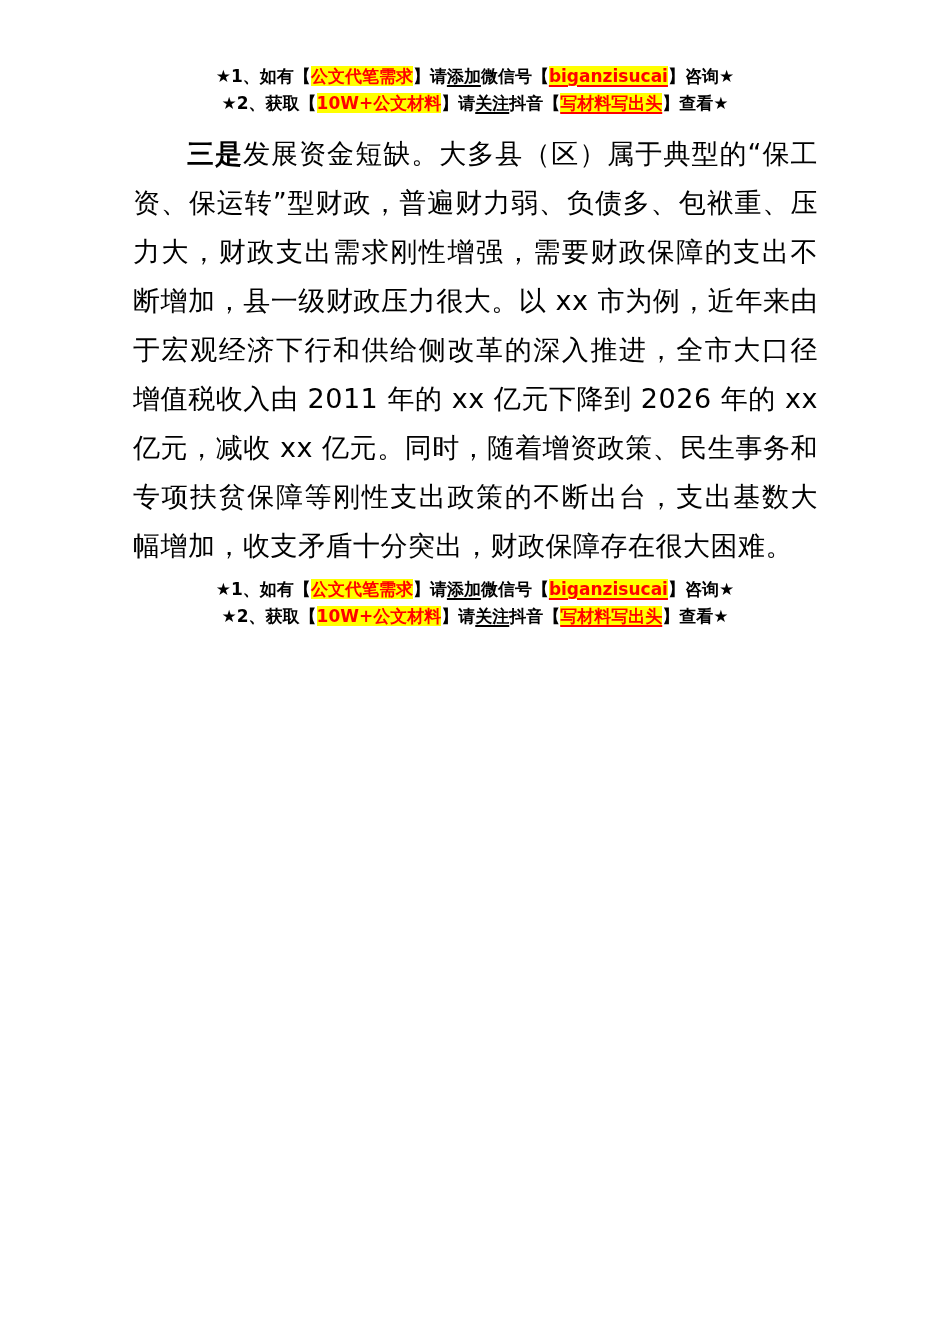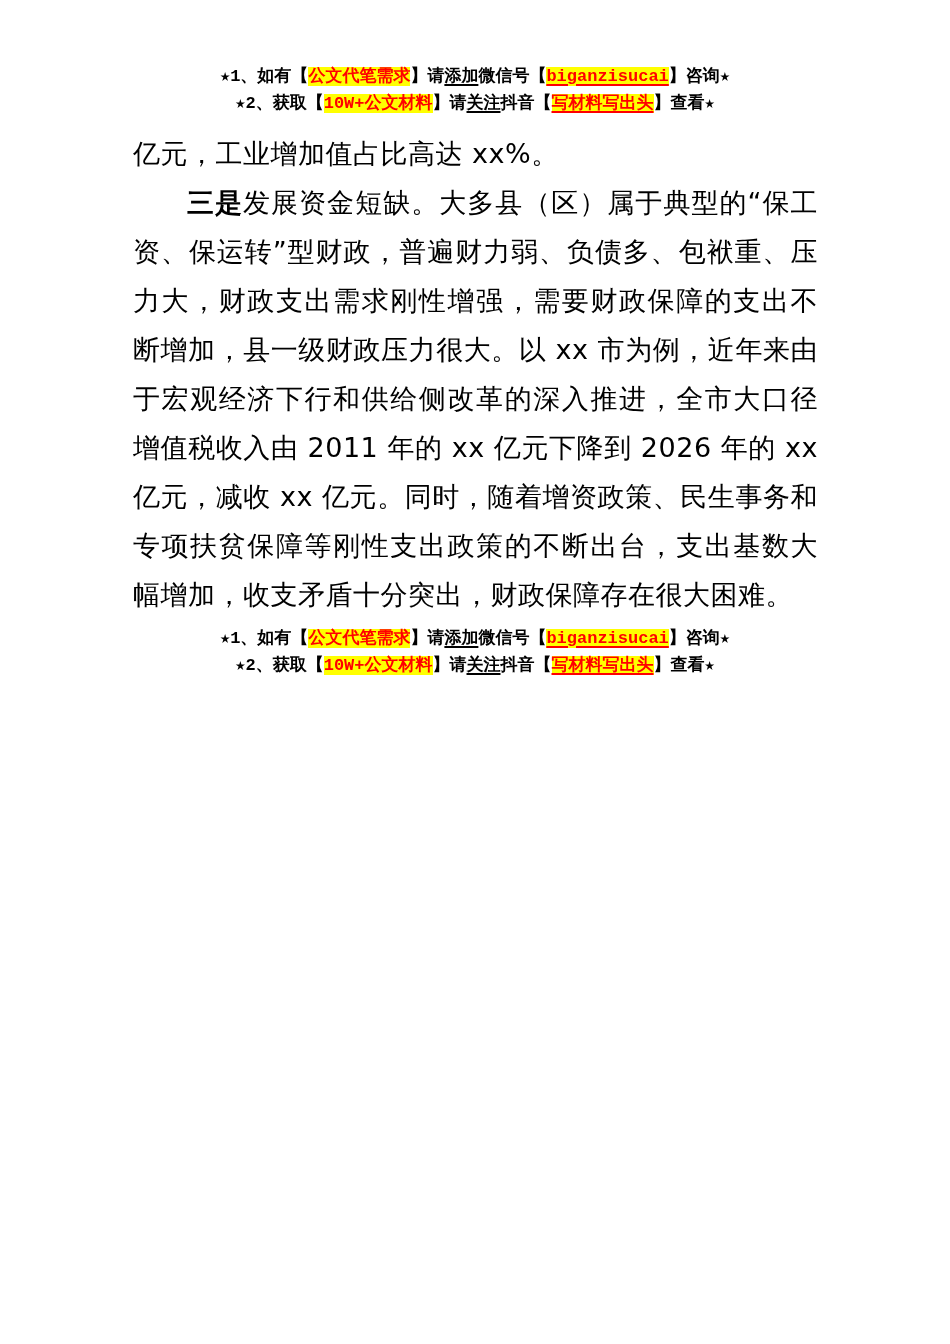--- a/index.html
+++ b/index.html
@@ -21,21 +21,21 @@
   }
   
   .banner {
     text-align: center;
     font-weight: bold;
     font-size: 17px;
     line-height: 27px;
   }
   .banner.top { padding-top: 63px; }
   .banner.bottom { margin-top: 6px; }
-  .banner-line { white-space: nowrap; font-family: Liberation Mono, monospace; }
+  .banner-line { white-space: nowrap; }
   .hl { background: #ffff00; }
   .red { color: #ff0000; }
   .u {
     text-decoration: underline;
     text-underline-offset: 3px;
     text-decoration-thickness: 2px;
   }
   .b { font-weight: bold; }
   
   .doc {
@@ -57,21 +57,20 @@
 <body>
 
 <div class="page">
 
   <div class="banner top">
     <div class="banner-line"><span>★1、如有【</span><span class="hl red">公文代笔需求</span><span>】请</span><span class="u">添加</span><span>微信号【</span><span class="hl red u">biganzisucai</span><span>】咨询★</span></div>
     <div class="banner-line"><span>★2、获取【</span><span class="hl red">10W+公文材料</span><span>】请</span><span class="u">关注</span><span>抖音【</span><span class="hl red u">写材料写出头</span><span>】查看★</span></div>
   </div>
 
   <div class="doc">
-    <p class="para"><span>亿元，工业增加值占比高达 xx%。</span></p>
     <p class="para indent"><span class="b">三是</span><span>发展资金短缺。大多县（区）属于典型的“保工资、保运转”型财政，普遍财力弱、负债多、包袱重、压力大，财政支出需求刚性增强，需要财政保障的支出不断增加，县一级财政压力很大。以 xx 市为例，近年来由于宏观经济下行和供给侧改革的深入推进，全市大口径增值税收入由 2011 年的 xx 亿元下降到 2026 年的 xx 亿元，减收 xx 亿元。同时，随着增资政策、民生事务和专项扶贫保障等刚性支出政策的不断出台，支出基数大幅增加，收支矛盾十分突出，财政保障存在很大困难。</span></p>
   </div>
 
   <div class="banner bottom">
     <div class="banner-line"><span>★1、如有【</span><span class="hl red">公文代笔需求</span><span>】请</span><span class="u">添加</span><span>微信号【</span><span class="hl red u">biganzisucai</span><span>】咨询★</span></div>
     <div class="banner-line"><span>★2、获取【</span><span class="hl red">10W+公文材料</span><span>】请</span><span class="u">关注</span><span>抖音【</span><span class="hl red u">写材料写出头</span><span>】查看★</span></div>
   </div>
 
 </div>
 

